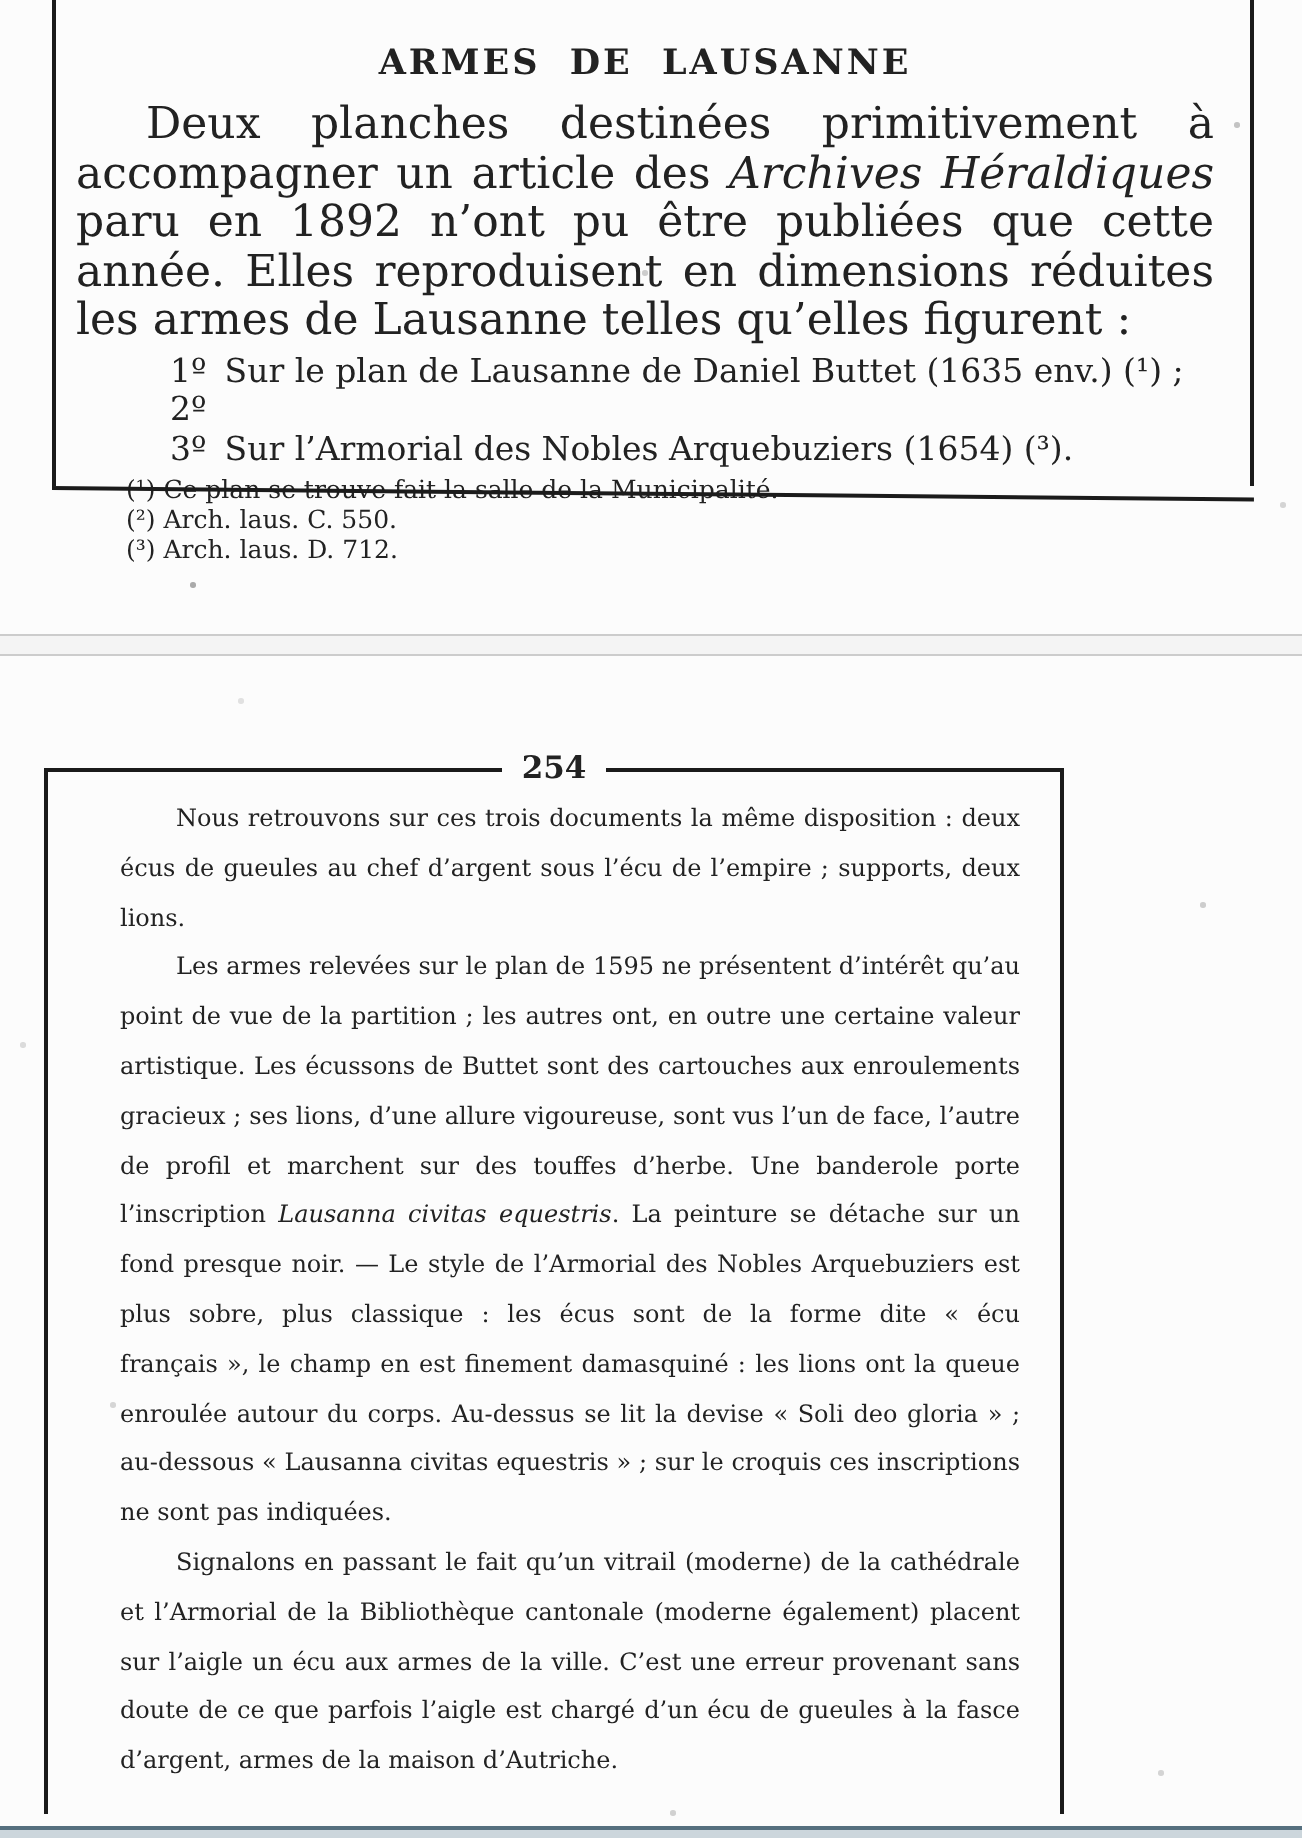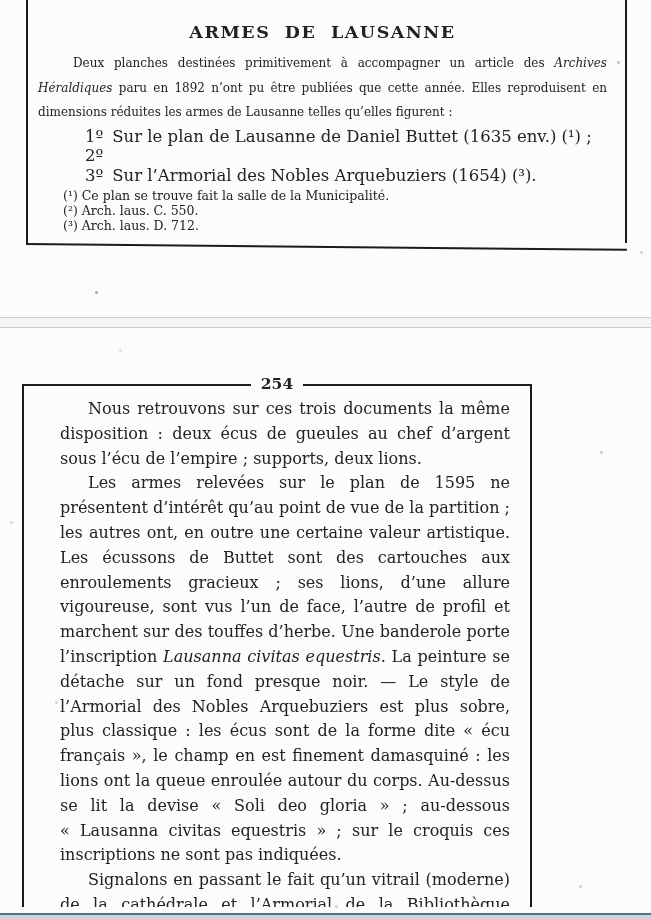--- a/index.html
+++ b/index.html
@@ -17,21 +17,21 @@
   }
   .scan1-bottom{
     position:absolute;left:-2px;right:-2px;bottom:-2px;height:2px;
     background:var(--ink-border);
     transform:rotate(0.55deg);transform-origin:left center;
   }
   .title{
     margin:6px 0 9px;text-align:center;
     font-size:17.5px;font-weight:bold;letter-spacing:1.5px;word-spacing:7px;
   }
-  .scan1 .body{margin:0;font-size:12px;line-height:24.5px;text-align:justify;text-indent:35px;}
+  .scan1 .body{margin:0;font-size:22px;line-height:24.5px;text-align:justify;text-indent:35px;}
   .list{margin:2px 0 0 47px;}
   .list-item{display:flex;font-size:16.5px;line-height:19.5px;}
   .list-num{margin-right:9px;white-space:nowrap;}
   .footnotes{margin:3px 0 0 25px;font-size:12.5px;line-height:15px;}
   
   .seam{
     position:absolute;left:0;top:317px;width:651px;height:9px;
     background:var(--seam-bg);
     border-top:1px solid var(--seam-line);border-bottom:1px solid var(--seam-line);
   }
@@ -39,21 +39,21 @@
   .scan2{position:absolute;left:22px;top:374px;width:510px;height:537px;}
   .pageno-row{display:flex;align-items:center;height:22px;}
   .pageno-row .rule{flex:1;height:2px;background:var(--ink-border);}
   .pageno{padding:0 10px;font-size:15.5px;font-weight:bold;transform:translateY(-2px);}
   .frame2{
     position:absolute;left:0;right:0;top:11px;bottom:4px;
     border-left:2px solid var(--ink-border);
     border-right:2px solid var(--ink-border);
     padding:12px 20px 0 36px;box-sizing:border-box;overflow:hidden;
   }
-  .frame2 .body{margin:0;font-size:16px;line-height:24.8px;text-align:justify;text-indent:28px;}
+  .frame2 .body{margin:0;font-size:12px;line-height:24.8px;text-align:justify;text-indent:28px;}
   .italic{font-style:italic;}
   
   .bottom-seam{
     position:absolute;left:0;bottom:0;width:651px;height:4px;
     background:var(--bottom-bg);border-top:2px solid var(--bottom-line);
   }
   
   .noise{
     position:absolute;left:0;top:0;width:1px;height:1px;border-radius:50%;
     box-shadow:

